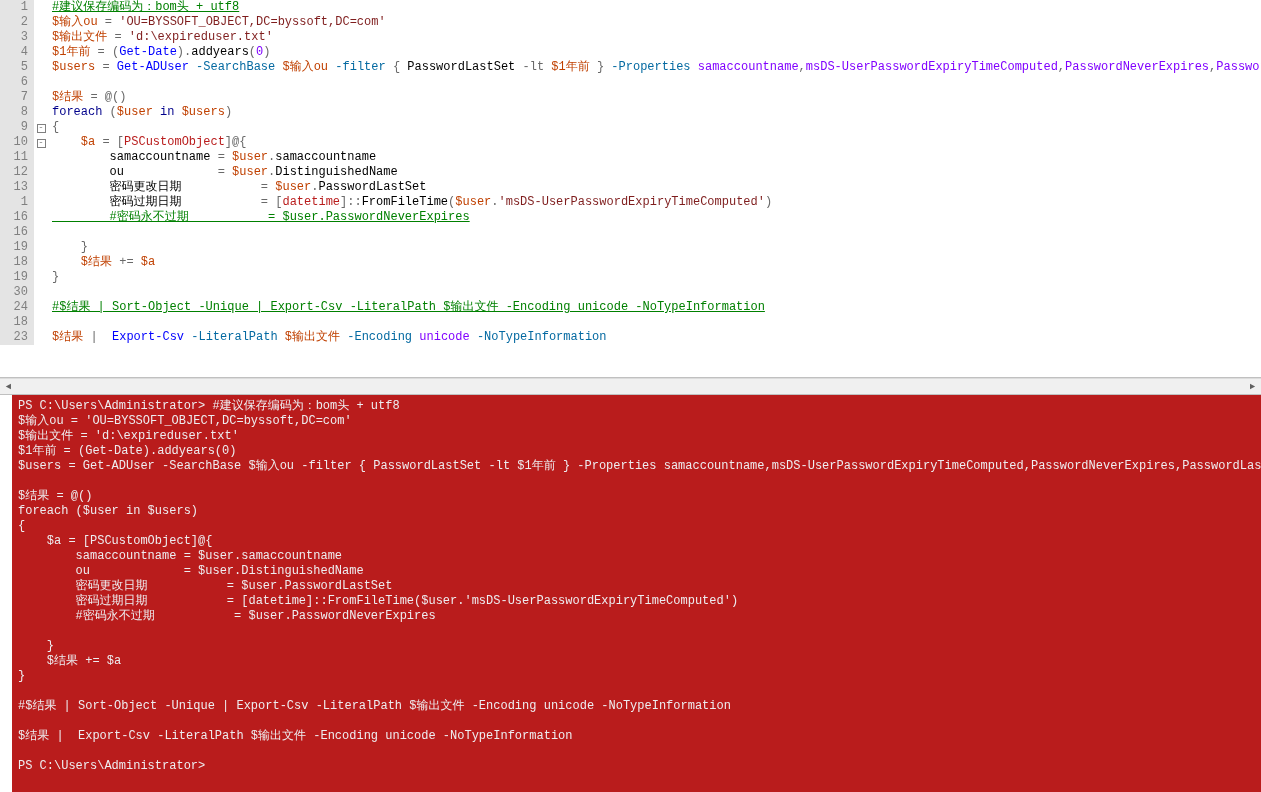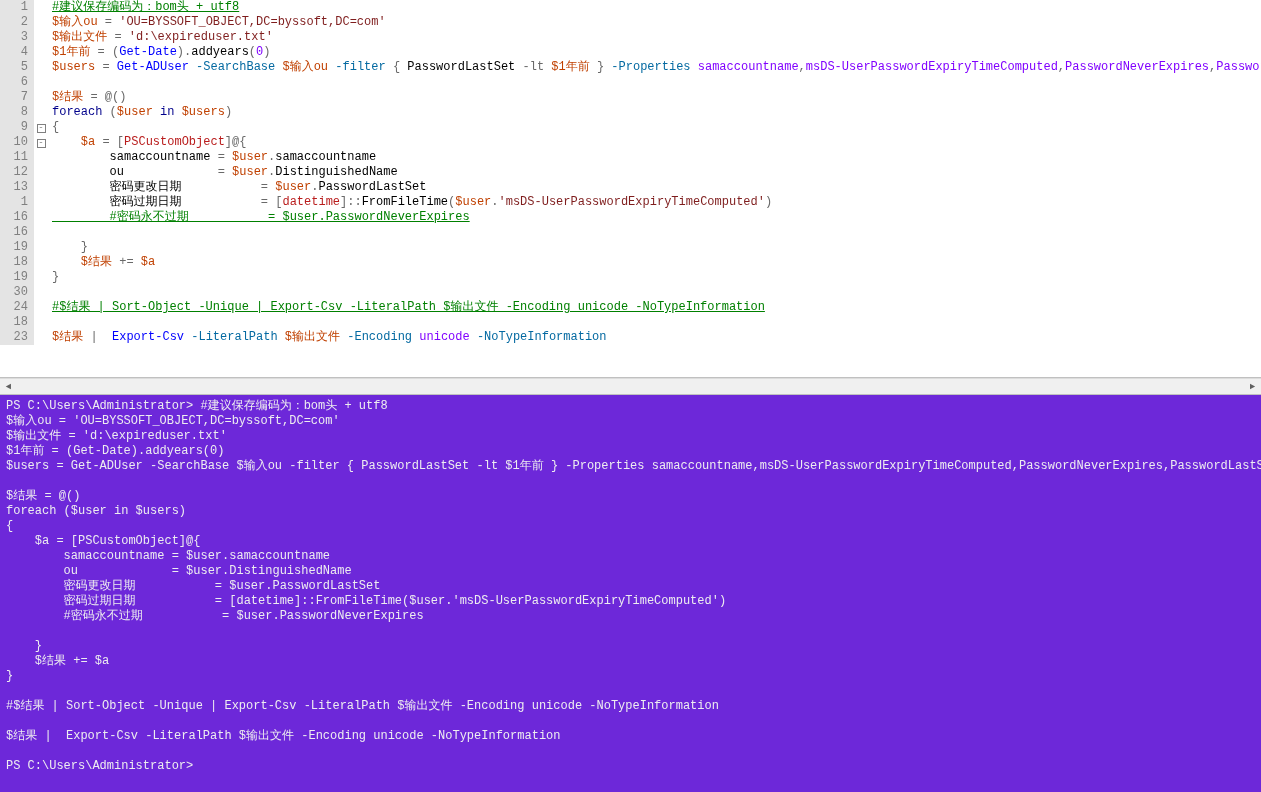--- a/index.html
+++ b/index.html
@@ -89,26 +89,27 @@
 }
 .hscroll .arrow {
   width:17px;height:15px;
   display:flex;align-items:center;justify-content:center;
   color:#606060;font-size:9px;
 }
 .hscroll .track { flex:1; }
 
 .terminal-pane {
   flex: 1;
-  background: #6d28d9;
+  background: #b91c1c;
   color: #eeedf0;
   overflow: auto;
   padding: 4px 6px;
   white-space: pre;
   line-height: 15px;
+  margin-left: 12px;
 }
 </style>
 </head>
 <body>
 
 <div class="editor-pane">
   <div class="editor-content">
     <div class="gutter" id="gutter">
         <div class="ln">1</div>
         <div class="ln">2</div>

